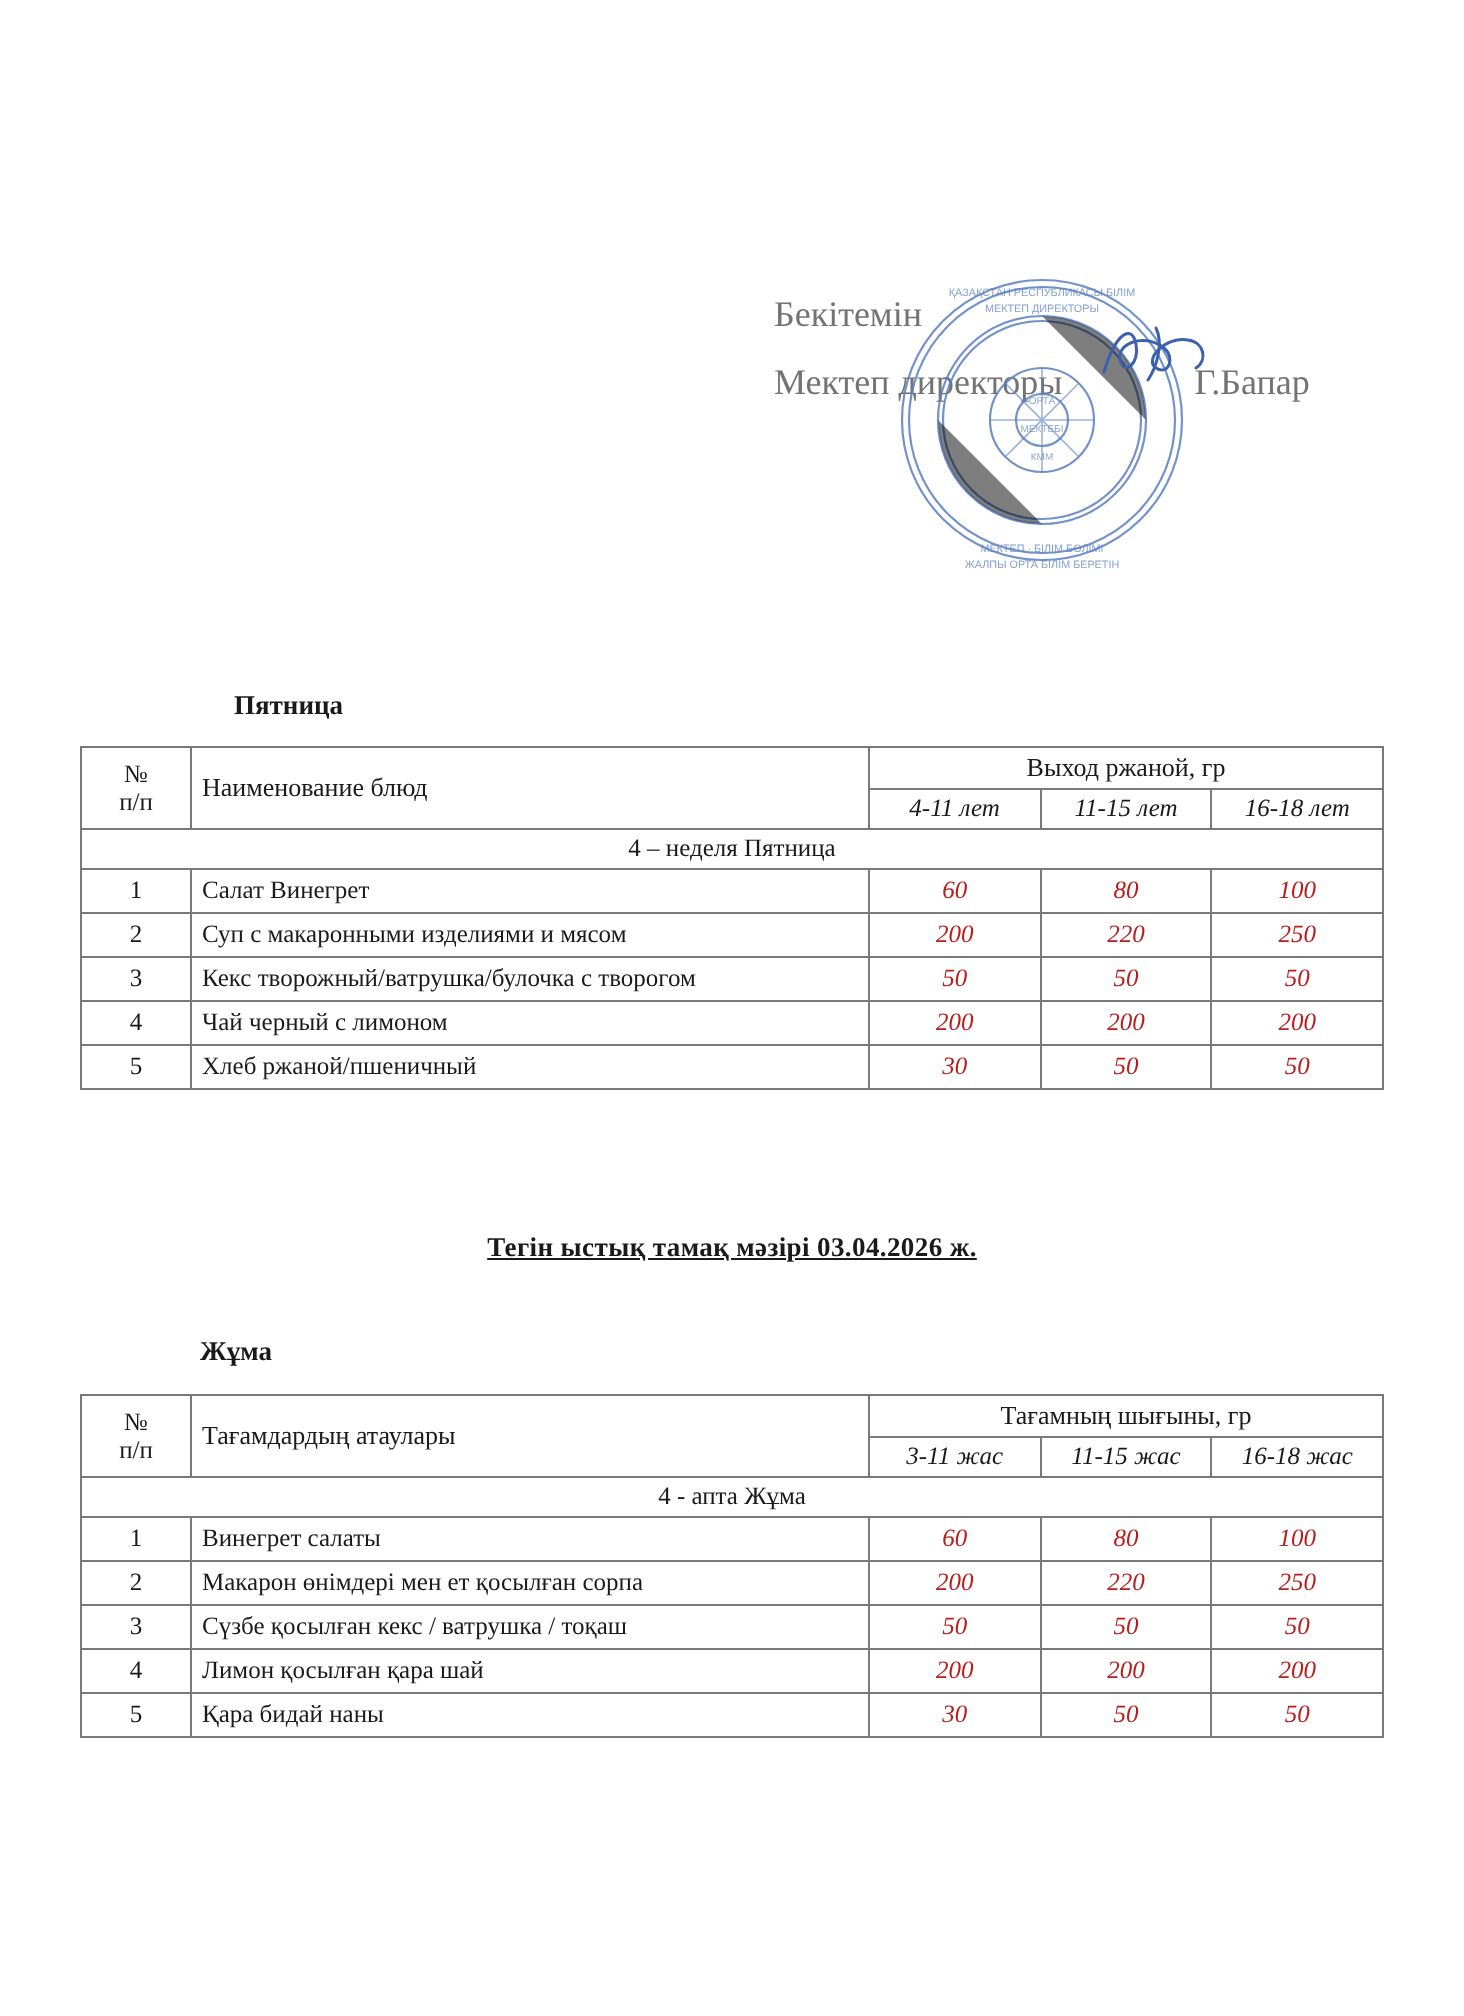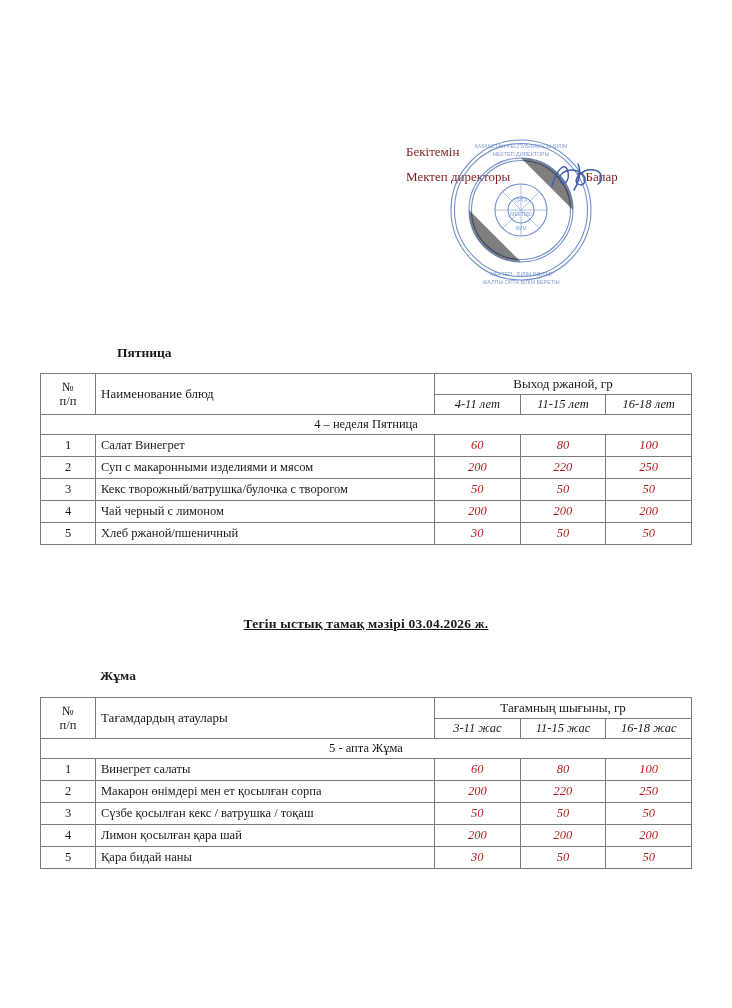--- a/index.html
+++ b/index.html
@@ -17,25 +17,25 @@
   }
   .page {
     position: absolute;
     inset: 0;
     background: #fff;
   }
 
   
   .approval {
     position: absolute;
-    left: 406px;
+    left: 387px;
     top: 140px;
-    font-size: 13px;
+    font-size: 18px;
     line-height: 1.9;
-    color: #7f1d1d;
+    color: #737373;
     white-space: nowrap;
   }
   .approval .line2 {
     display: flex;
     align-items: baseline;
     gap: 0;
   }
   .sig-gap {
     display: inline-block;
     width: 66px;
@@ -257,21 +257,21 @@
       </td>
       <td class="c-name hdr-name" rowspan="2">Тағамдардың атаулары</td>
       <td class="hdr-out" colspan="3">Тағамның шығыны, гр</td>
     </tr>
     <tr>
       <td class="c-age hdr-age">3-11 жас</td>
       <td class="c-age hdr-age">11-15 жас</td>
       <td class="c-age hdr-age">16-18 жас</td>
     </tr>
     <tr class="week-row">
-      <td colspan="5">5 - апта Жұма</td>
+      <td colspan="5">4 - апта Жұма</td>
     </tr>
     <tr class="data">
       <td class="c-num rownum">1</td>
       <td class="c-name dish">Винегрет салаты</td>
       <td class="c-age val">60</td>
       <td class="c-age val">80</td>
       <td class="c-age val">100</td>
     </tr>
     <tr class="data">
       <td class="c-num rownum">2</td>

